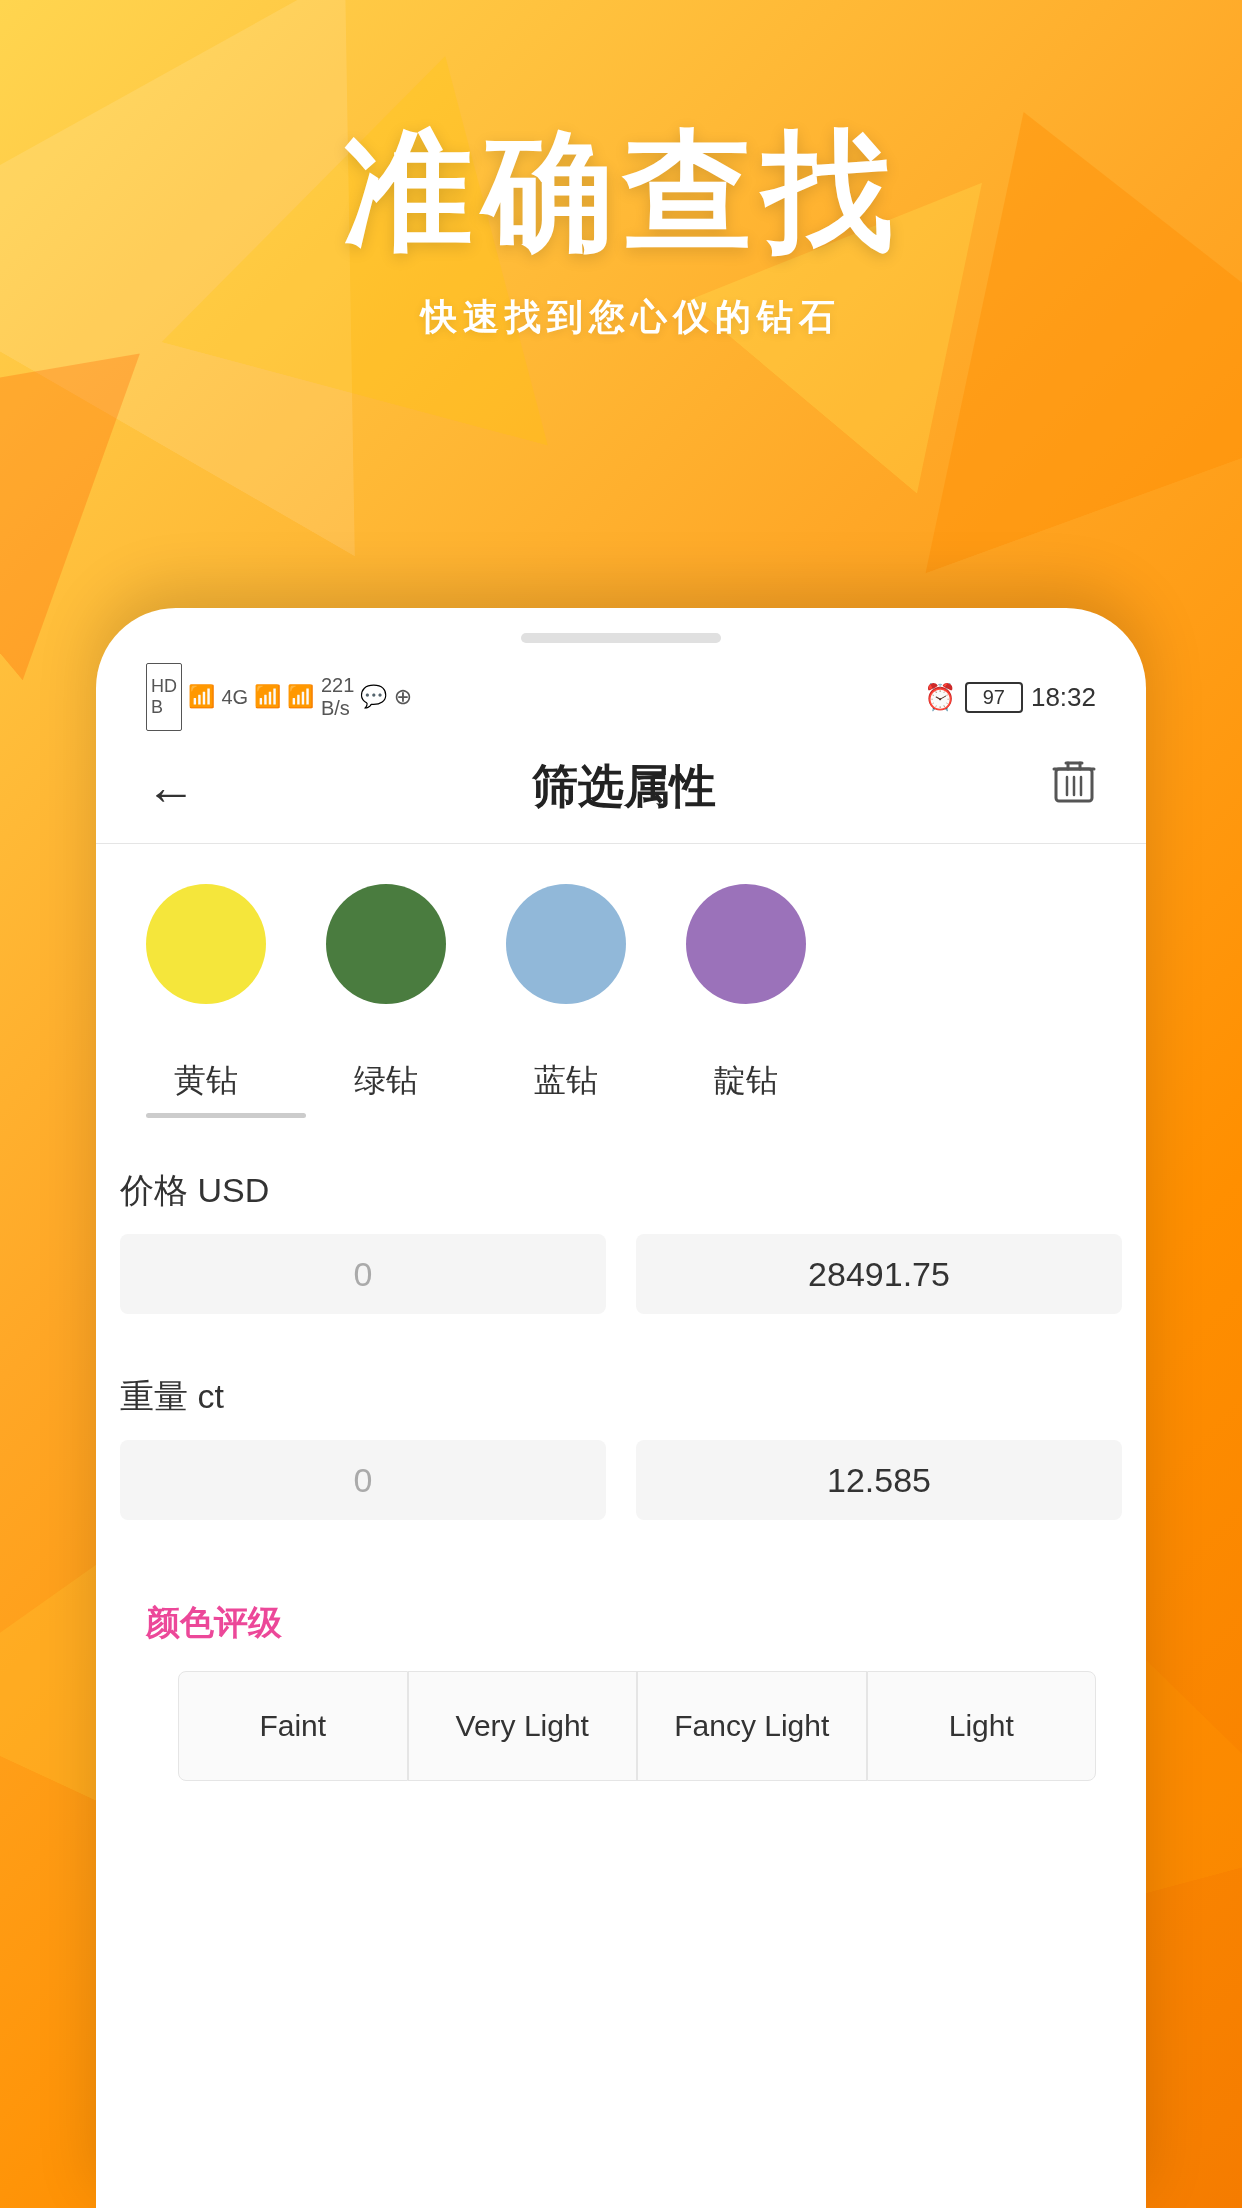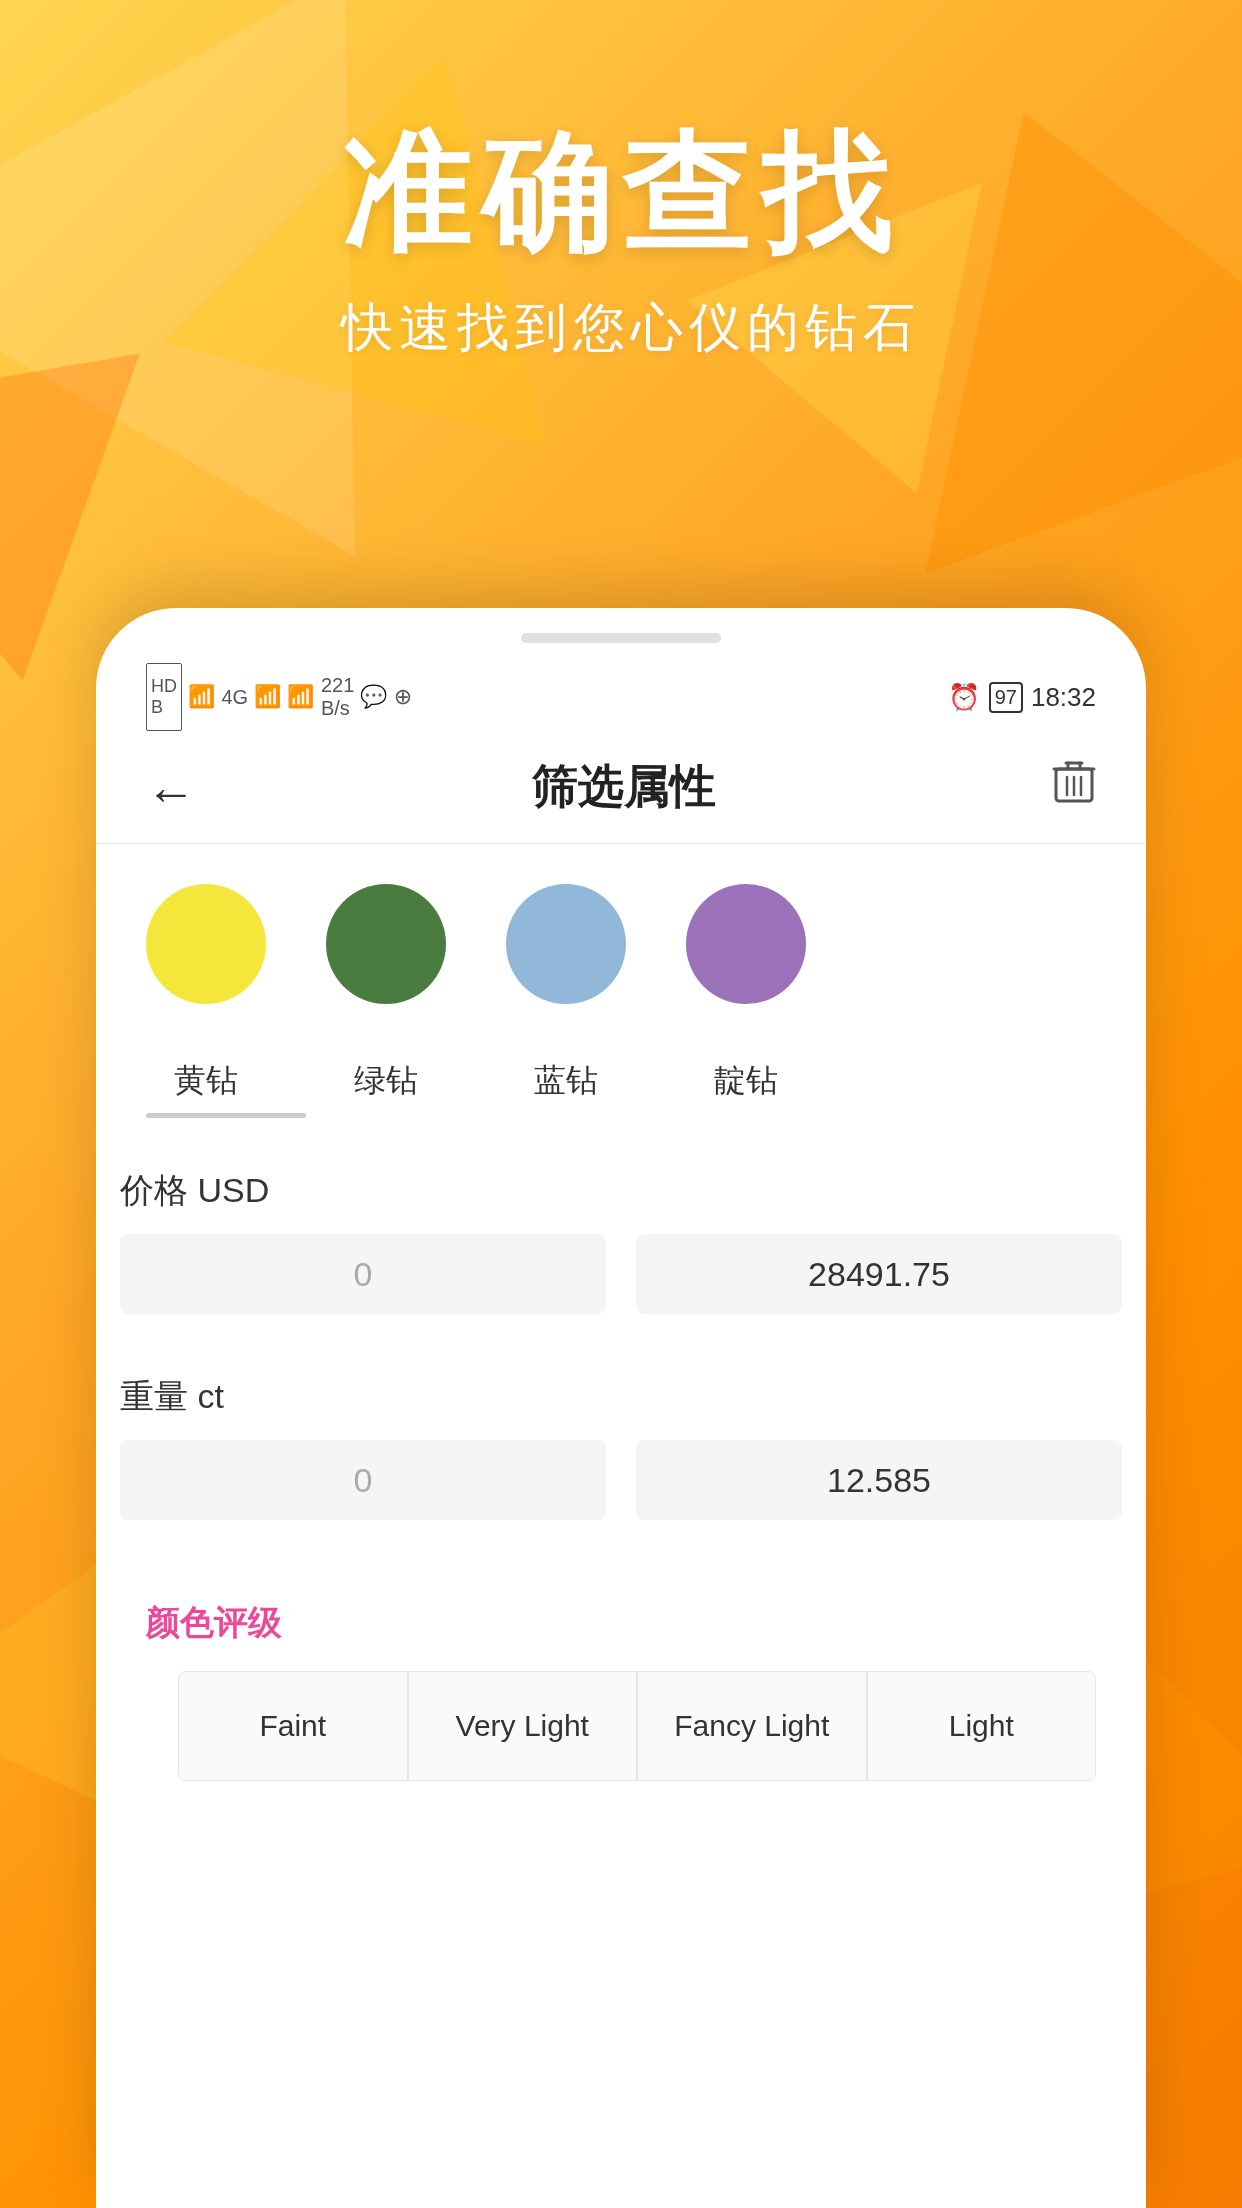--- a/index.html
+++ b/index.html
@@ -49,22 +49,22 @@
     .main-title {
       font-size: 130px;
       font-weight: 700;
       color: #FFFFFF;
       text-shadow: 0 4px 15px rgba(0,0,0,0.15);
       letter-spacing: 10px;
       line-height: 1.1;
     }
 
     .sub-title {
-      font-size: 52px;
-      font-weight: 400;
+      font-size: 36px;
+      font-weight: 700;
       color: #FFFFFF;
       margin-top: 30px;
       letter-spacing: 6px;
       text-shadow: 0 2px 8px rgba(0,0,0,0.1);
       padding-left: 16px;
     }
 
     
     .phone-mockup {
       position: absolute;
@@ -114,21 +114,21 @@
       font-size: 26px;
       color: #333;
       font-weight: 500;
     }
 
     .battery-icon {
       display: inline-flex;
       align-items: flex-start;
       border: 2px solid #333;
       border-radius: 4px;
-      padding: 2px 4px;
+      padding: 2px 16px;
       font-size: 20px;
       position: relative;
     }
 
     
     .app-header {
       display: flex;
       align-items: center;
       justify-content: space-between;
       padding: 20px 50px 25px;

